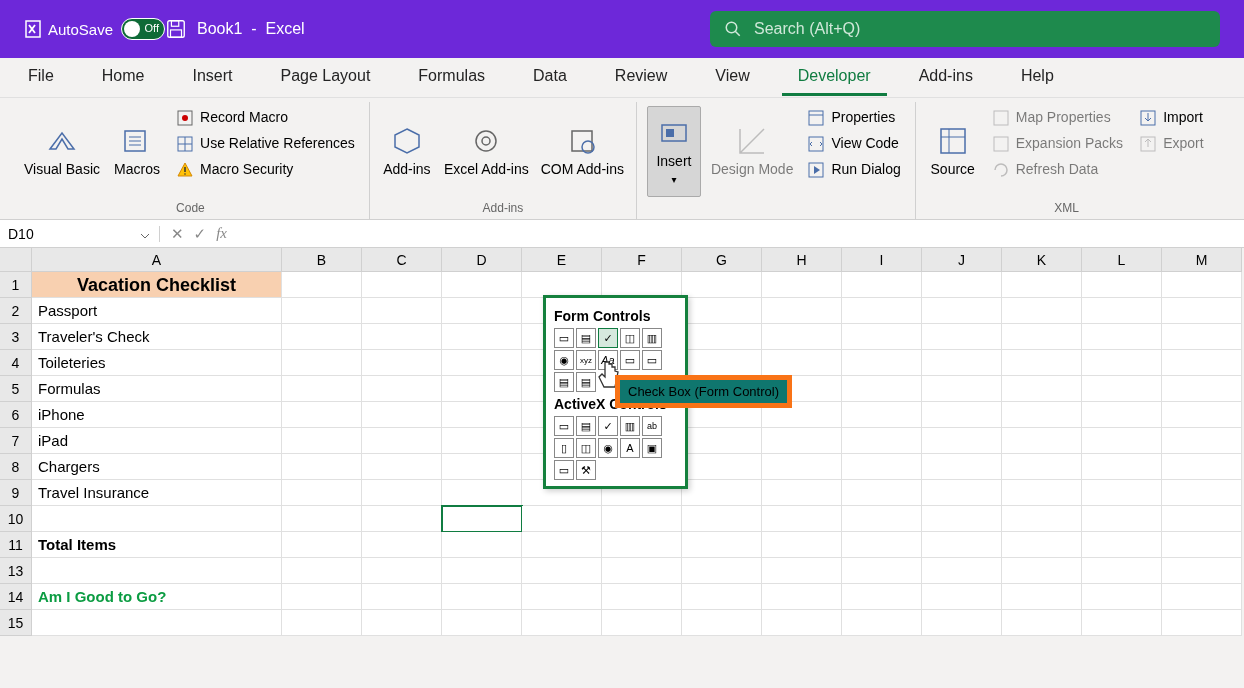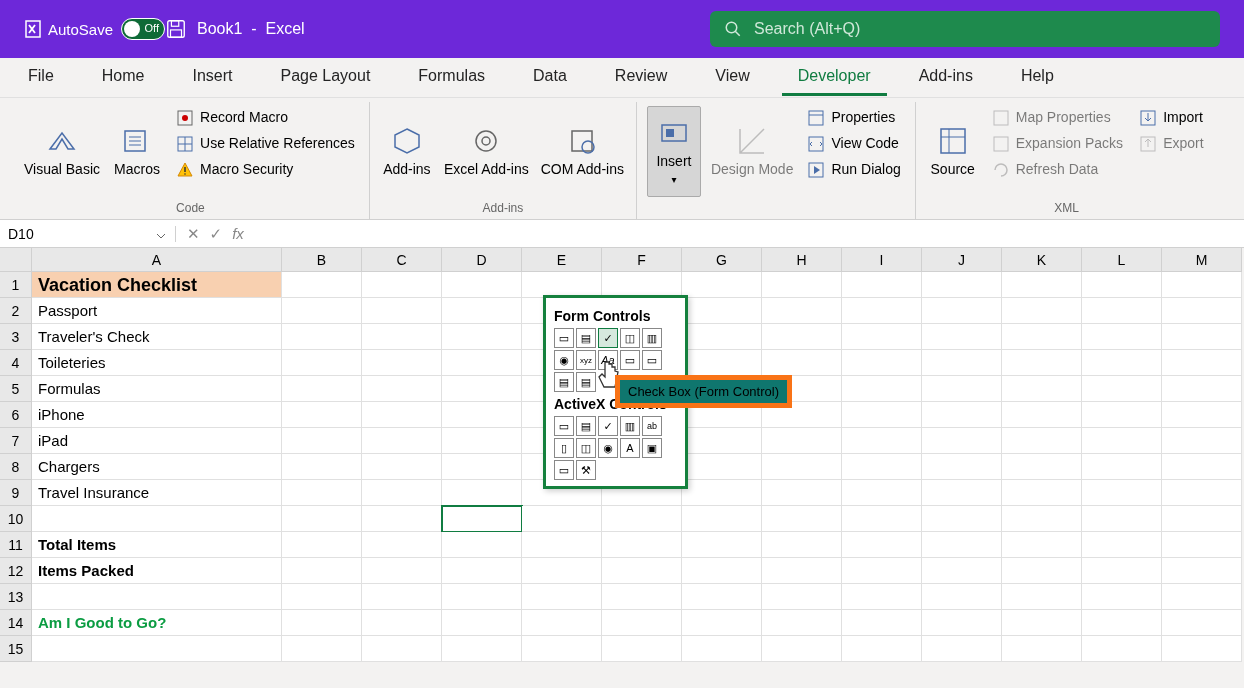--- a/index.html
+++ b/index.html
@@ -33,39 +33,39 @@
 .big-btn .icon { width: 32px; height: 32px; }
 .big-btn.disabled { opacity: 0.5; }
 .big-btn.pressed { background: #d6d6d6; border: 1px solid #aaa; border-radius: 2px; }
 .small-btn-list { display: flex; flex-direction: column; gap: 2px; }
 .small-btn { display: flex; align-items: flex-start; gap: 6px; font-size: 14px; padding: 3px 4px; cursor: pointer; }
 .small-btn.disabled { opacity: 0.5; }
 .small-btn .icon { width: 18px; height: 18px; }
 
 
 .formula-row { display: flex; align-items: center; height: 28px; background: #fff; border-bottom: 1px solid #d0d0d0; }
-.name-box { width: 176px; padding: 0 8px; font-size: 14px; display: flex; align-items: flex-end; border-right: 1px solid #d0d0d0; }
+.name-box { width: 160px; padding: 0 8px; font-size: 14px; display: flex; align-items: flex-end; border-right: 1px solid #d0d0d0; }
 .name-dropdown { width: 12px; margin-left: auto; }
 .fx-btns { display: flex; gap: 0; align-items: center; padding: 0 6px; color: #888; }
 .fx-btns span { padding: 0 5px; font-size: 15px; cursor: pointer; }
 .formula-input { flex: 1; padding: 0 8px; font-size: 14px; }
 
 
 .sheet-container { position: relative; }
 .col-headers { display: flex; height: 24px; }
 .corner { width: 32px; background: #e8e8e8; border-right: 1px solid #d0d0d0; border-bottom: 1px solid #d0d0d0; }
 .col-h { width: 80px; text-align: center; font-size: 14px; background: #e8e8e8; border-right: 1px solid #d0d0d0; border-bottom: 1px solid #d0d0d0; line-height: 24px; }
 .col-h.wide { width: 250px; }
 .grid-body { display: flex; flex-direction: column; }
 .row { display: flex; height: 26px; }
 .row-h { width: 32px; text-align: center; font-size: 14px; background: #e8e8e8; border-right: 1px solid #d0d0d0; border-bottom: 1px solid #d0d0d0; line-height: 26px; }
 .cell { width: 80px; padding: 0 6px; font-size: 15px; border-right: 1px solid #e0e0e0; border-bottom: 1px solid #e0e0e0; background: #fff; line-height: 26px; white-space: nowrap; overflow: visible; }
 .cell.wide { width: 250px; }
 .cell.selected { outline: 2px solid #107c41; outline-offset: -1px; }
-.cell.title-cell { font-weight: bold; font-size: 18px; background: #f8d0b0; }
+.cell.title-cell { font-weight: bold; font-size: 18px; background: #f8d0b0; text-align: center; }
 .cell.bold { font-weight: bold; }
 .cell.green { color: #0b9c42; font-weight: bold; }
 
 
 .insert-dropdown { position: absolute; left: 543px; top: 295px; width: 145px; background: #fff; border: 3px solid #15803d; box-shadow: 2px 2px 6px rgba(0,0,0,0.2); z-index: 20; padding: 6px 8px; }
 .dd-section { font-weight: 600; font-size: 14px; padding: 4px 0; }
 .dd-icons { display: flex; flex-wrap: wrap; gap: 2px; }
 .dd-icon { width: 20px; height: 20px; border: 1px solid #888; font-size: 11px; display: flex; align-items: center; justify-content: center; cursor: pointer; background: #fff; }
 .dd-icon.highlighted { background: #d6e9de; border-color: #107c41; }
 
@@ -290,21 +290,21 @@
 <div class="formula-row">
   <div class="name-box">
     <span>D10</span>
     <svg class="name-dropdown" viewBox="0 0 12 12">
         <path d="M2 4 L6 8 L10 4" stroke="#666" fill="none"></path>
       </svg>
   </div>
   <div class="fx-btns">
     <span>✕</span>
     <span>✓</span>
-    <span style="font-style:italic;">fx</span>
+    <span style="font-style:italic;font-family:Liberation Serif, serif;">fx</span>
   </div>
   <div class="formula-input"></div>
 </div>
 
 <div class="sheet-container">
 
 <div class="col-headers">
   <div class="corner"></div>
   <div class="col-h wide">A</div>
   <div class="col-h">B</div>
@@ -492,36 +492,20 @@
         <div class="cell"></div>
         <div class="cell"></div>
         <div class="cell"></div>
         <div class="cell"></div>
         <div class="cell"></div>
         <div class="cell"></div>
         <div class="cell"></div>
         <div class="cell"></div>
       </div>
       <div class="row">
-        <div class="row-h">12</div>
-        <div class="cell wide bold">Items Packed</div>
-        <div class="cell"></div>
-        <div class="cell"></div>
-        <div class="cell"></div>
-        <div class="cell"></div>
-        <div class="cell"></div>
-        <div class="cell"></div>
-        <div class="cell"></div>
-        <div class="cell"></div>
-        <div class="cell"></div>
-        <div class="cell"></div>
-        <div class="cell"></div>
-        <div class="cell"></div>
-      </div>
-      <div class="row">
         <div class="row-h">13</div>
         <div class="cell wide"></div>
         <div class="cell"></div>
         <div class="cell"></div>
         <div class="cell"></div>
         <div class="cell"></div>
         <div class="cell"></div>
         <div class="cell"></div>
         <div class="cell"></div>
         <div class="cell"></div>

